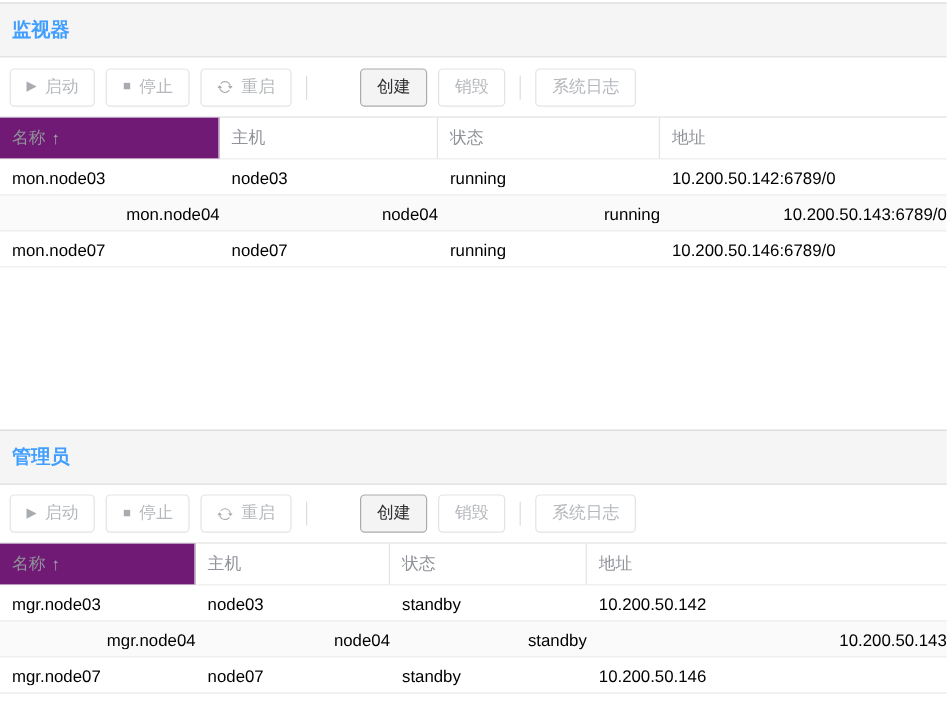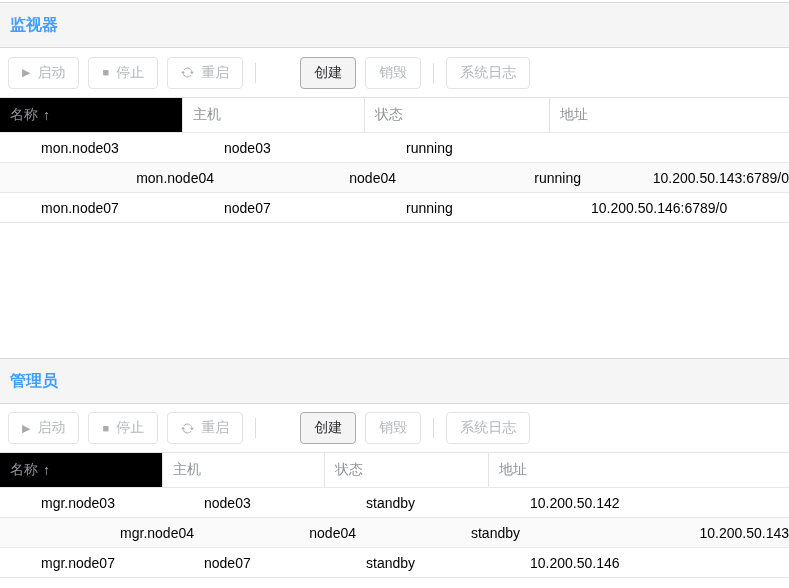--- a/index.html
+++ b/index.html
@@ -18,24 +18,24 @@
     display:inline-flex; align-items:center; gap:7px; cursor:default;
     font-family:inherit; white-space:nowrap; }
   .btn .ico { color:#a8abb0; font-size:11px; line-height:1; display:inline-flex; align-items:center; }
   .btn.enabled { border:1px solid #ababae; background:#f4f4f5; color:#303133;margin-left:32px; }
   .tb-divider { width:1px; height:20px; background:#dcdcdc; margin:0 12px 0 3px; display:inline-block; }
 
   .thead { display:flex; height:36px; border-top:1px solid #e2e2e2;
     border-bottom:1px solid #e8e8e8; color:#909399; background:#fff; }
   .th { display:flex; align-items:center; padding-left:10px; border-right:1px solid #e0e3e7; }
   .th.c3 { border-right:none; }
-  .th.sorted { background:#000000; }
+  .th.sorted { background:#701a75; }
   .sort-arrow { color:#a6a9ad; margin-left:5px; font-size:14px; }
 
-  .trow { display:flex; align-items:center; height:30px; border-bottom:1px solid #e8e8e8; background:#fff;padding-left:31px; }
+  .trow { display:flex; align-items:center; height:30px; border-bottom:1px solid #e8e8e8; background:#fff; }
   .trow.striped { background:#fafafa;text-align:right; }
   .td { padding-left:10px; overflow:hidden; white-space:nowrap; color:#000; }
 
   .t1 .c0 { width:183px; } .t1 .c1 { width:182px; } .t1 .c2 { width:185px; } .t1 .c3 { flex:1; }
   .t2 .c0 { width:163px; } .t2 .c1 { width:162px; } .t2 .c2 { width:164px; } .t2 .c3 { flex:1; }
 
   .spacer { height:135px; background:#fff; }
   svg { display:block; }
 </style>
 </head>
@@ -90,20 +90,21 @@
     </div>
     <div class="th c3">
       <span>地址</span>
     </div>
   </div>
 
   <div class="trow t1">
     <div class="td c0">mon.node03</div>
     <div class="td c1">node03</div>
     <div class="td c2">running</div>
+    <div class="td c3">10.200.50.142:6789/0</div>
   </div>
   <div class="trow t1 striped">
     <div class="td c0">mon.node04</div>
     <div class="td c1">node04</div>
     <div class="td c2">running</div>
     <div class="td c3">10.200.50.143:6789/0</div>
   </div>
   <div class="trow t1">
     <div class="td c0">mon.node07</div>
     <div class="td c1">node07</div>

